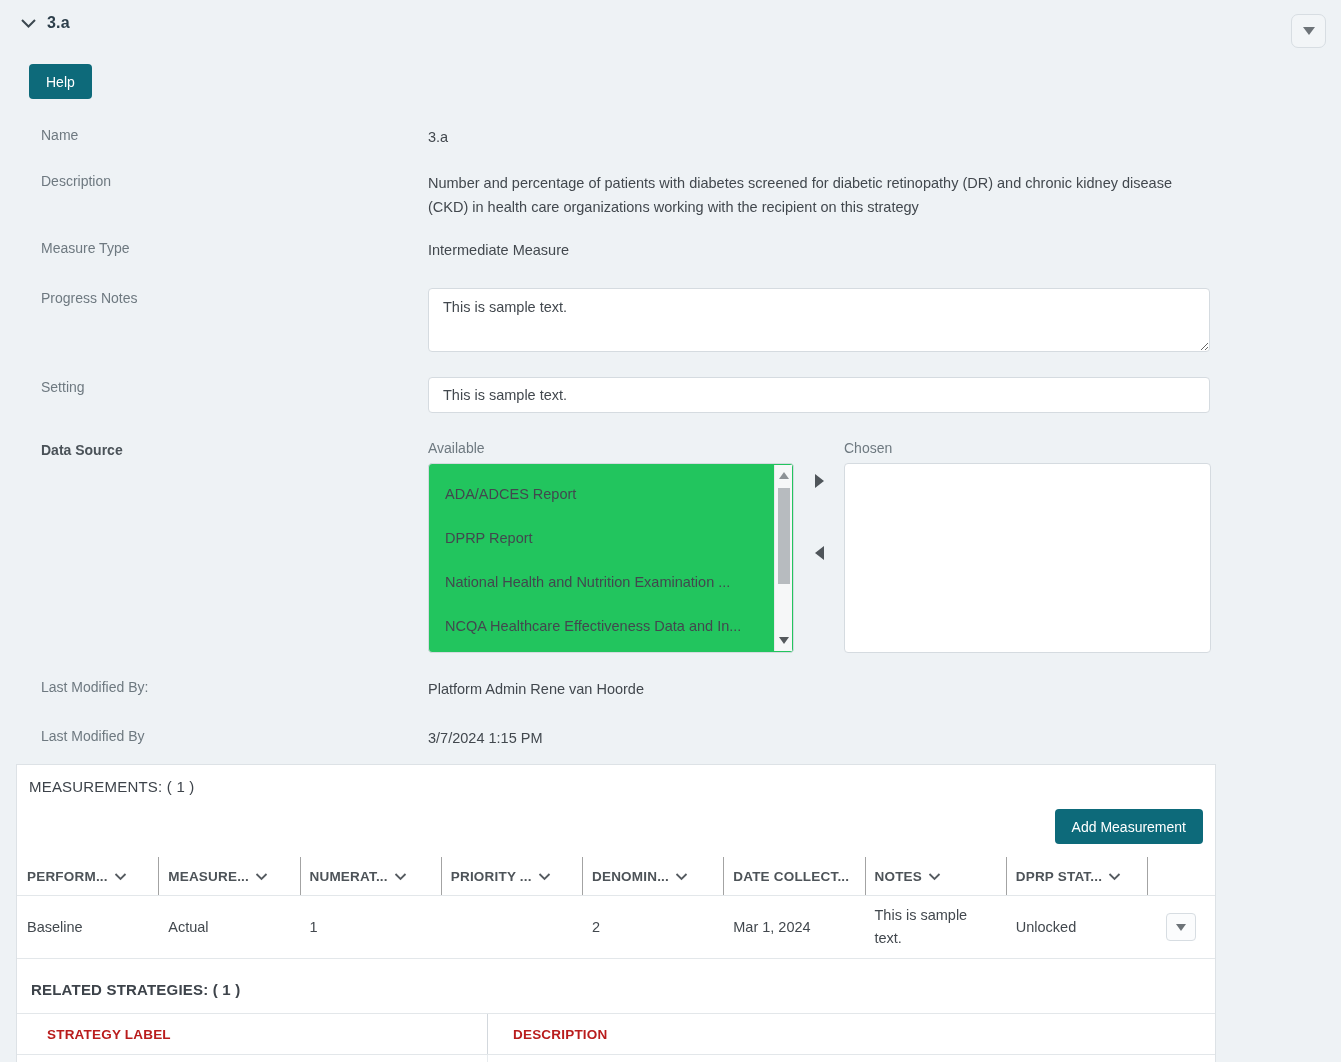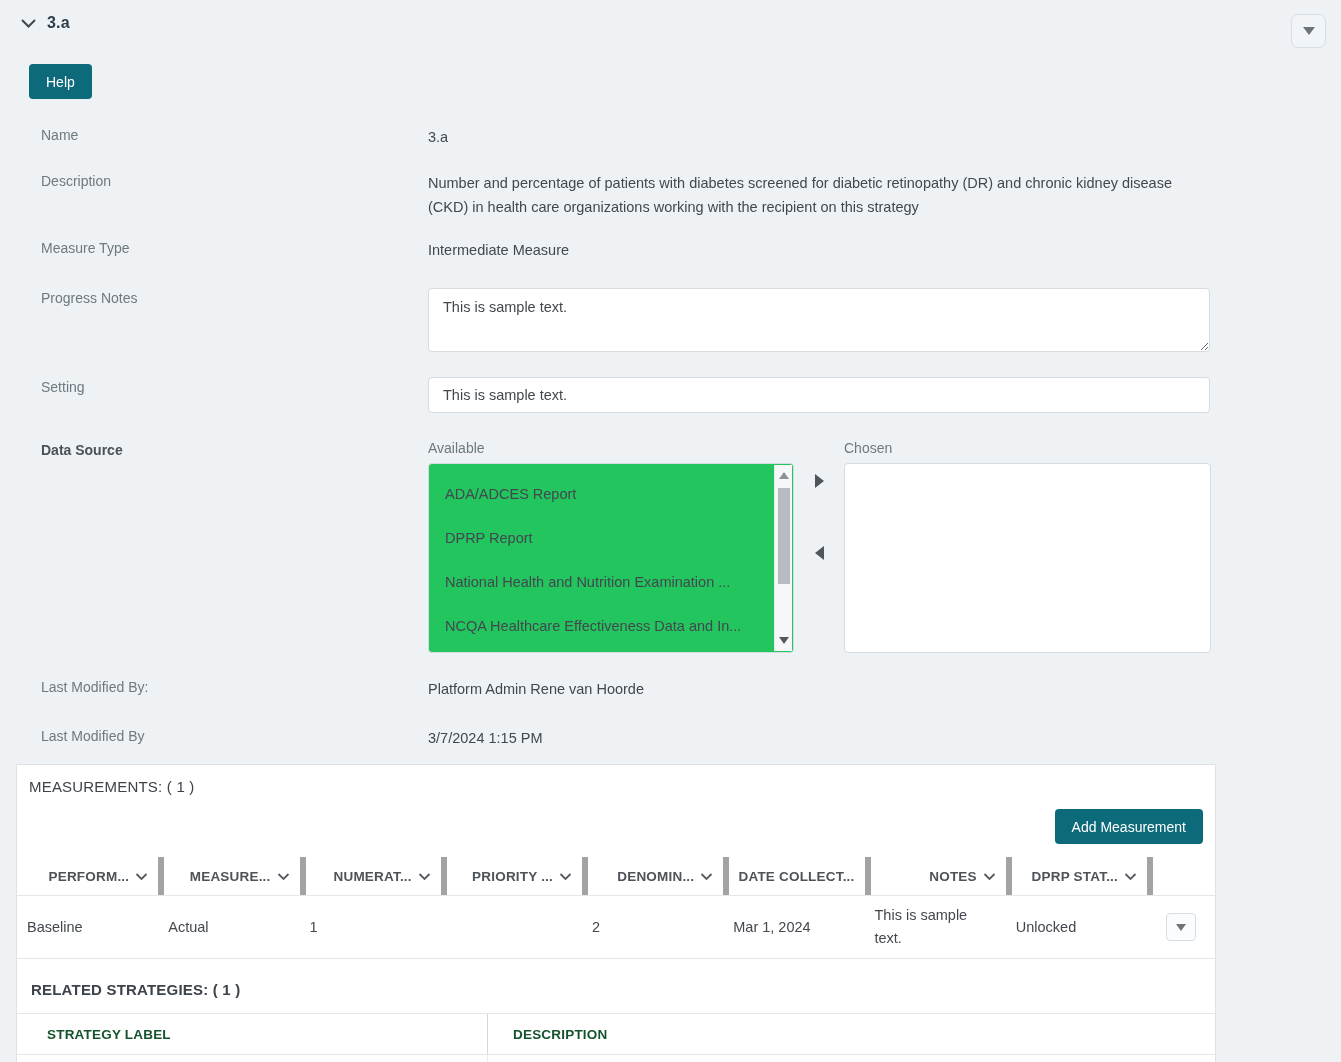--- a/index.html
+++ b/index.html
@@ -81,41 +81,41 @@
   .card-pad { padding: 13px 14px 0 12px; }
   .sec-title { font-size: 15px; color: #3d434a; letter-spacing: .2px; }
   .sec-title.bold { font-weight: bold; }
   .add-row { display: flex; justify-content: flex-end; padding: 14px 12px 13px 12px; }
   .mtable { width: 100%; }
   .mhead {
     display: grid; grid-template-columns: repeat(8, 1fr) 68px;
     border-bottom: 1px solid #e3e7ea;
   }
   .th {
-    display: flex; align-items: center; justify-content: flex-end;
+    display: flex; align-items: center; justify-content: flex-start;
     height: 38px; padding: 0 10px; font-weight: bold; font-size: 13.5px;
     color: #4d5358; letter-spacing: .2px; white-space: nowrap; overflow: hidden; cursor: pointer;
   }
-  .mhead .th + .th { border-left: 6px solid #a3a3a3; padding-left: 9px; }
+  .mhead .th + .th { border-left: 1px solid #a3a3a3; padding-left: 9px; }
   .chev { flex: none; margin-left: 6px; }
   .mrow {
     display: grid; grid-template-columns: repeat(8, 1fr) 68px;
     border-bottom: 1px solid #e3e7ea; min-height: 62px; align-items: center;
   }
   .td { padding: 8px 10px; font-size: 14.5px; color: #42484e; line-height: 23px; }
   .td-action { display: flex; justify-content: center; }
   .row-menu-btn {
     width: 30px; height: 28px; border: 1px solid #d7dde2; border-radius: 4px;
     background: #fbfcfd; display: flex; align-items: center; justify-content: center; cursor: pointer;
   }
   .row-menu-btn .tri { width: 0; height: 0; border-left: 5px solid transparent; border-right: 5px solid transparent; border-top: 7px solid #6d7378; }
   
   .rs-title { padding: 22px 12px 15px 14px; }
   .rs-head { display: grid; grid-template-columns: 470px 1fr; border-top: 1px solid #e3e7ea; border-bottom: 1px solid #e3e7ea; }
-  .rs-th { height: 40px; display: flex; align-items: center; padding: 0 10px 0 30px; font-weight: bold; font-size: 13.5px; color: #14532d; letter-spacing: .2px; }
+  .rs-th { height: 40px; display: flex; align-items: center; padding: 0 10px 0 30px; font-weight: bold; font-size: 13.5px; color: #b91c1c; letter-spacing: .2px; }
   .rs-head .rs-th + .rs-th { border-left: 1px solid #d3d8dd; padding-left: 25px; }
   .rs-row { display: grid; grid-template-columns: 470px 1fr; min-height: 44px; align-items: center; }
   .rs-td { padding: 10px 10px 10px 30px; font-size: 14.5px; }
   .rs-row .rs-td + .rs-td { border-left: 1px solid #e8ecef; padding-left: 25px; align-self: stretch; display:flex; align-items:center; }
 </style>
 </head>
 <body>
 
 <div class="topbar">
   <div class="title-wrap">

